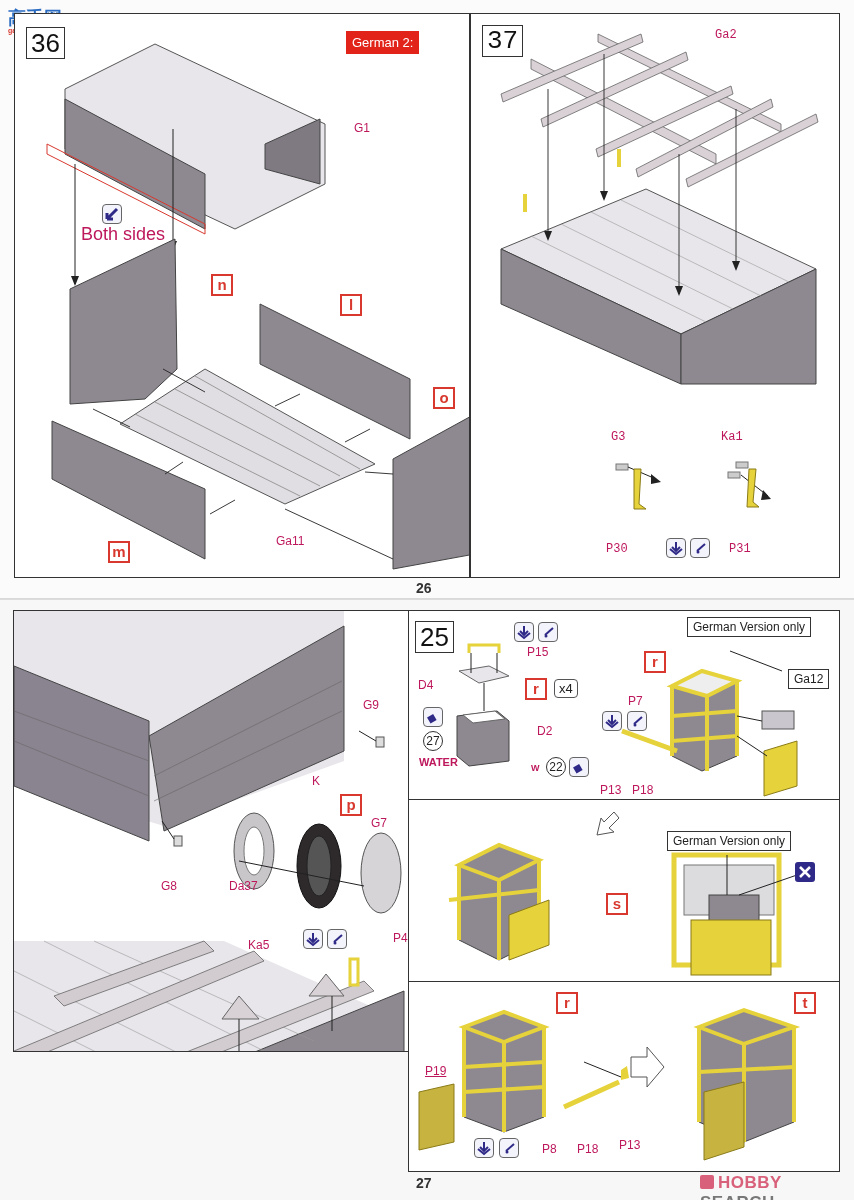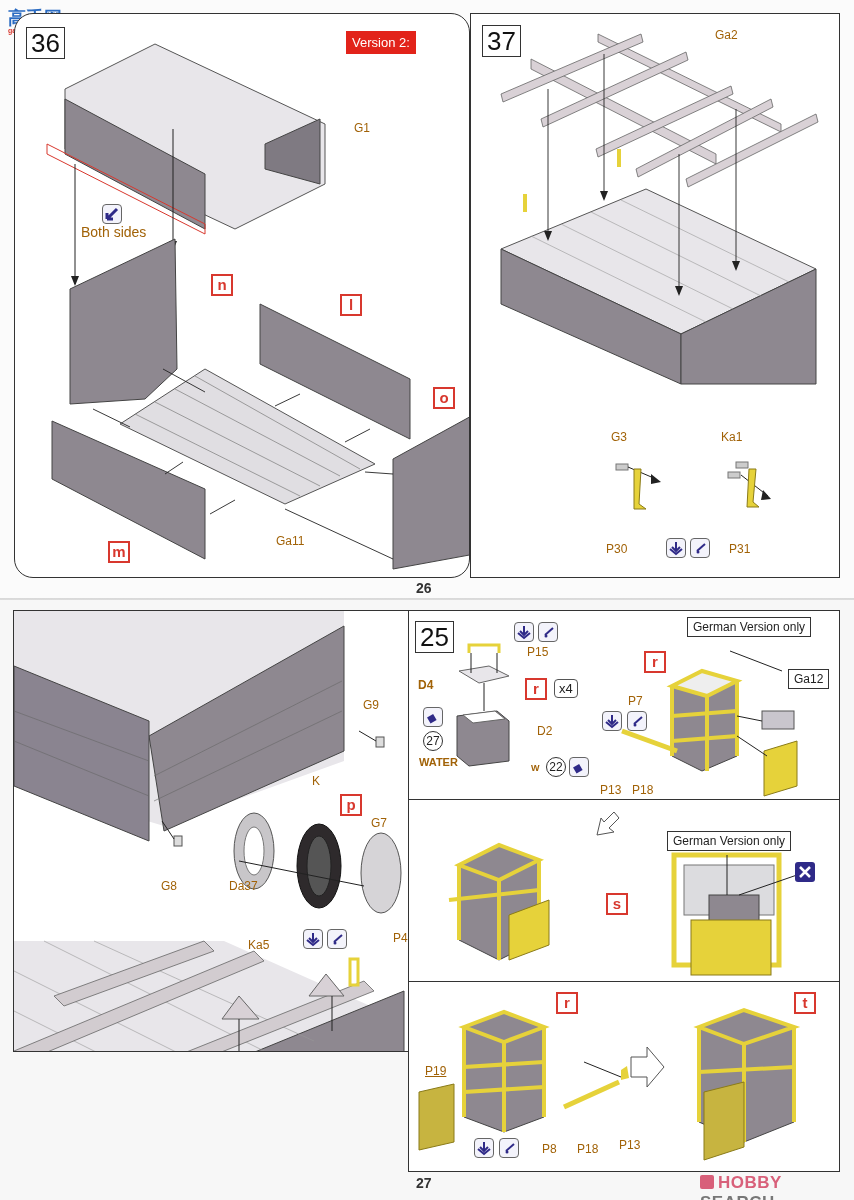--- a/index.html
+++ b/index.html
@@ -7,21 +7,21 @@
   body { position: relative; font-family: "Liberation Sans", sans-serif; color: #222; }
 
   .page { position: absolute; left: 0; width: 854px; background: #fbfbfb; }
   .page-top { top: 0; height: 600px; }
   .page-bottom { top: 600px; height: 600px; background: #f7f7f7; }
   .page-gutter { position: absolute; left: 0; top: 598px; width: 854px; height: 10px; background: linear-gradient(#d8d8d8, #efefef); }
 
   .panel { position: absolute; border: 1.5px solid #333; background: #ffffff; overflow: hidden; }
   .step-num { position: absolute; border: 1.5px solid #333; background: #fff; font-size: 26px; line-height: 30px; padding: 0 4px; color: #111; }
 
-  .label { position: absolute; font-size: 12px; color: #a16207; white-space: nowrap; }
+  .label { position: absolute; font-size: 12px; color: #be185d; white-space: nowrap; }
   .red-tag { position: absolute; border: 2px solid #d8382e; color: #d8382e; background: #fff; font-weight: bold; font-size: 15px; line-height: 18px; width: 22px; height: 22px; text-align: center; }
   .option-badge { position: absolute; background: #e2231a; color: #fff; font-size: 13px; padding: 4px 6px; }
   .box-label { position: absolute; border: 1.5px solid #333; background: #fff; font-size: 12px; padding: 2px 5px; white-space: nowrap; }
   .small-box { position: absolute; border: 1.2px solid #555; border-radius: 4px; background: #fff; font-size: 13px; padding: 1px 4px; }
 
   .icon-sq { position: absolute; width: 20px; height: 20px; border: 1.2px solid #666; border-radius: 4px; background: #f3f3fb; display: flex; align-items: center; justify-content: center; }
   .icon-dark { position: absolute; width: 20px; height: 20px; border-radius: 3px; background: #2f2a88; display: flex; align-items: center; justify-content: center; }
   .circle-num { position: absolute; width: 20px; height: 20px; border: 1.2px solid #333; border-radius: 50%; font-size: 12px; line-height: 18px; text-align: center; background: #fff; }
 
   .page-number { position: absolute; font-weight: bold; font-size: 14px; color: #333; }
@@ -34,23 +34,23 @@
 </head>
 <body>
 
 <div class="page page-top">
 
   <div class="logo-top">
     <span>高手网</span>
     <small>gao.shou.com</small>
   </div>
 
-  <div class="panel" style="left:14px; top:13px; width:456px; height:565px;border-radius:19px;">
+  <div class="panel" style="left:14px; top:13px; width:456px; height:565px;">
     <div class="step-num" style="left:11px; top:13px;">36</div>
-    <div class="option-badge" style="left:331px; top:17px;">Version 2:</div>
+    <div class="option-badge" style="left:331px; top:17px;">German 2:</div>
 
     <svg width="456" height="565">
 
       <polygon points="50,75 140,30 310,110 310,170 220,215 50,135" fill="#e8e6ea" stroke="#555" stroke-width="1"></polygon>
       <polygon points="50,85 190,160 190,215 50,140" fill="#8e8890" stroke="#444" stroke-width="1"></polygon>
       <polygon points="250,130 305,105 305,170 250,155" fill="#7f7a82" stroke="#444"></polygon>
       <polygon points="32,130 190,210 190,220 32,140" fill="none" stroke="#d8382e" stroke-width="1"></polygon>
 
       <line x1="60" y1="150" x2="60" y2="270" stroke="#222"></line>
         <polygon points="56,262 64,262 60,272" fill="#222"></polygon>
@@ -84,30 +84,30 @@
           <line x1="378" y1="545" x2="270" y2="495"></line>
       </g>
     </svg>
 
     <span class="label" style="left:339px; top:107px;">G1</span>
     <div class="icon-sq" style="left:87px; top:190px;">
       <svg width="14" height="14">
           <path d="M2,12 L12,2 M2,12 L2,6 M2,12 L8,12" stroke="#2f2a88" stroke-width="3" fill="none"></path>
         </svg>
     </div>
-    <span class="label" style="left:66px; top:210px; font-size:14px;">Both sides</span>
+    <span class="label" style="left:66px; top:210px; font-size:18px;">Both sides</span>
 
     <div class="red-tag" style="left:196px; top:260px;">n</div>
     <div class="red-tag" style="left:325px; top:280px;">l</div>
     <div class="red-tag" style="left:418px; top:373px;">o</div>
     <div class="red-tag" style="left:93px; top:527px;">m</div>
     <span class="label" style="left:237px; top:520px;margin-left:24px;">Ga11</span>
   </div>
 
-  <div class="panel" style="left:470px; top:13px; width:370px; height:565px;">
+  <div class="panel" style="left:470px; top:13px; width:370px; height:565px;font-family:Liberation Mono, monospace;">
     <div class="step-num" style="left:11px; top:11px;">37</div>
     <span class="label" style="left:244px; top:14px;">Ga2</span>
 
     <svg width="370" height="565">
 
       <g fill="#d9d1d6" stroke="#666" stroke-width="0.8">
         <polygon points="60,45 245,140 245,150 60,55"></polygon>
         <polygon points="127,20 310,110 310,118 127,28"></polygon>
         <polygon points="30,80 170,20 172,28 32,88"></polygon>
         <polygon points="70,105 215,38 217,46 72,113"></polygon>
@@ -266,21 +266,21 @@
     <svg width="185" height="190">
       <path d="M60,42 L60,34 L90,34 L90,42" stroke="#e6d23a" stroke-width="3" fill="none"></path>
       <polygon points="50,60 80,55 100,65 70,72" fill="#e8e6ea" stroke="#666"></polygon>
       <line x1="62" y1="42" x2="62" y2="62" stroke="#222"></line>
         <line x1="88" y1="42" x2="88" y2="62" stroke="#222"></line>
       <line x1="75" y1="72" x2="75" y2="100" stroke="#222"></line>
       <polygon points="48,105 88,100 100,110 100,150 60,155 48,145" fill="#8e8890" stroke="#444"></polygon>
       <polygon points="54,104 86,100 96,108 64,112" fill="#fff" stroke="#666"></polygon>
     </svg>
     <span class="label" style="left:118px; top:34px;">P15</span>
-    <span class="label" style="left:9px; top:67px;font-weight:bold;">D4</span>
+    <span class="label" style="left:9px; top:67px;">D4</span>
     <div class="red-tag" style="left:116px; top:67px;">r</div>
     <div class="small-box" style="left:145px; top:68px;">x4</div>
     <div class="icon-sq" style="left:14px; top:96px;">
       <svg width="14" height="14">
           <rect x="2" y="5" width="7" height="7" transform="rotate(-30 6 8)" fill="#2f2a88"></rect>
         </svg>
     </div>
     <div class="circle-num" style="left:14px; top:120px;">27</div>
     <span class="label" style="left:128px; top:113px;">D2</span>
     <span class="label" style="left:10px; top:145px; font-size:11px; font-weight:bold;">WATER</span>

